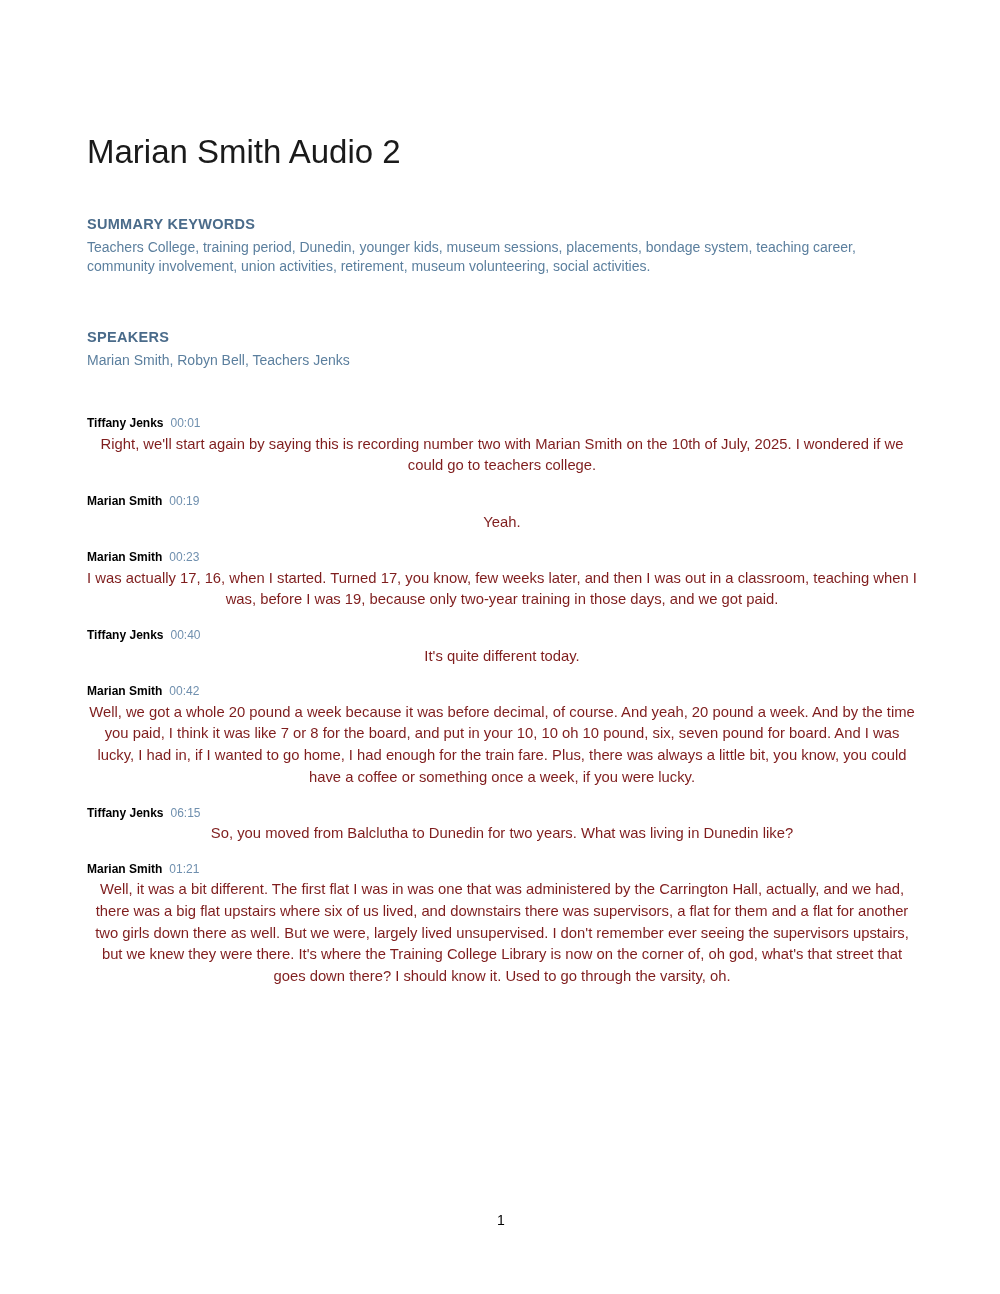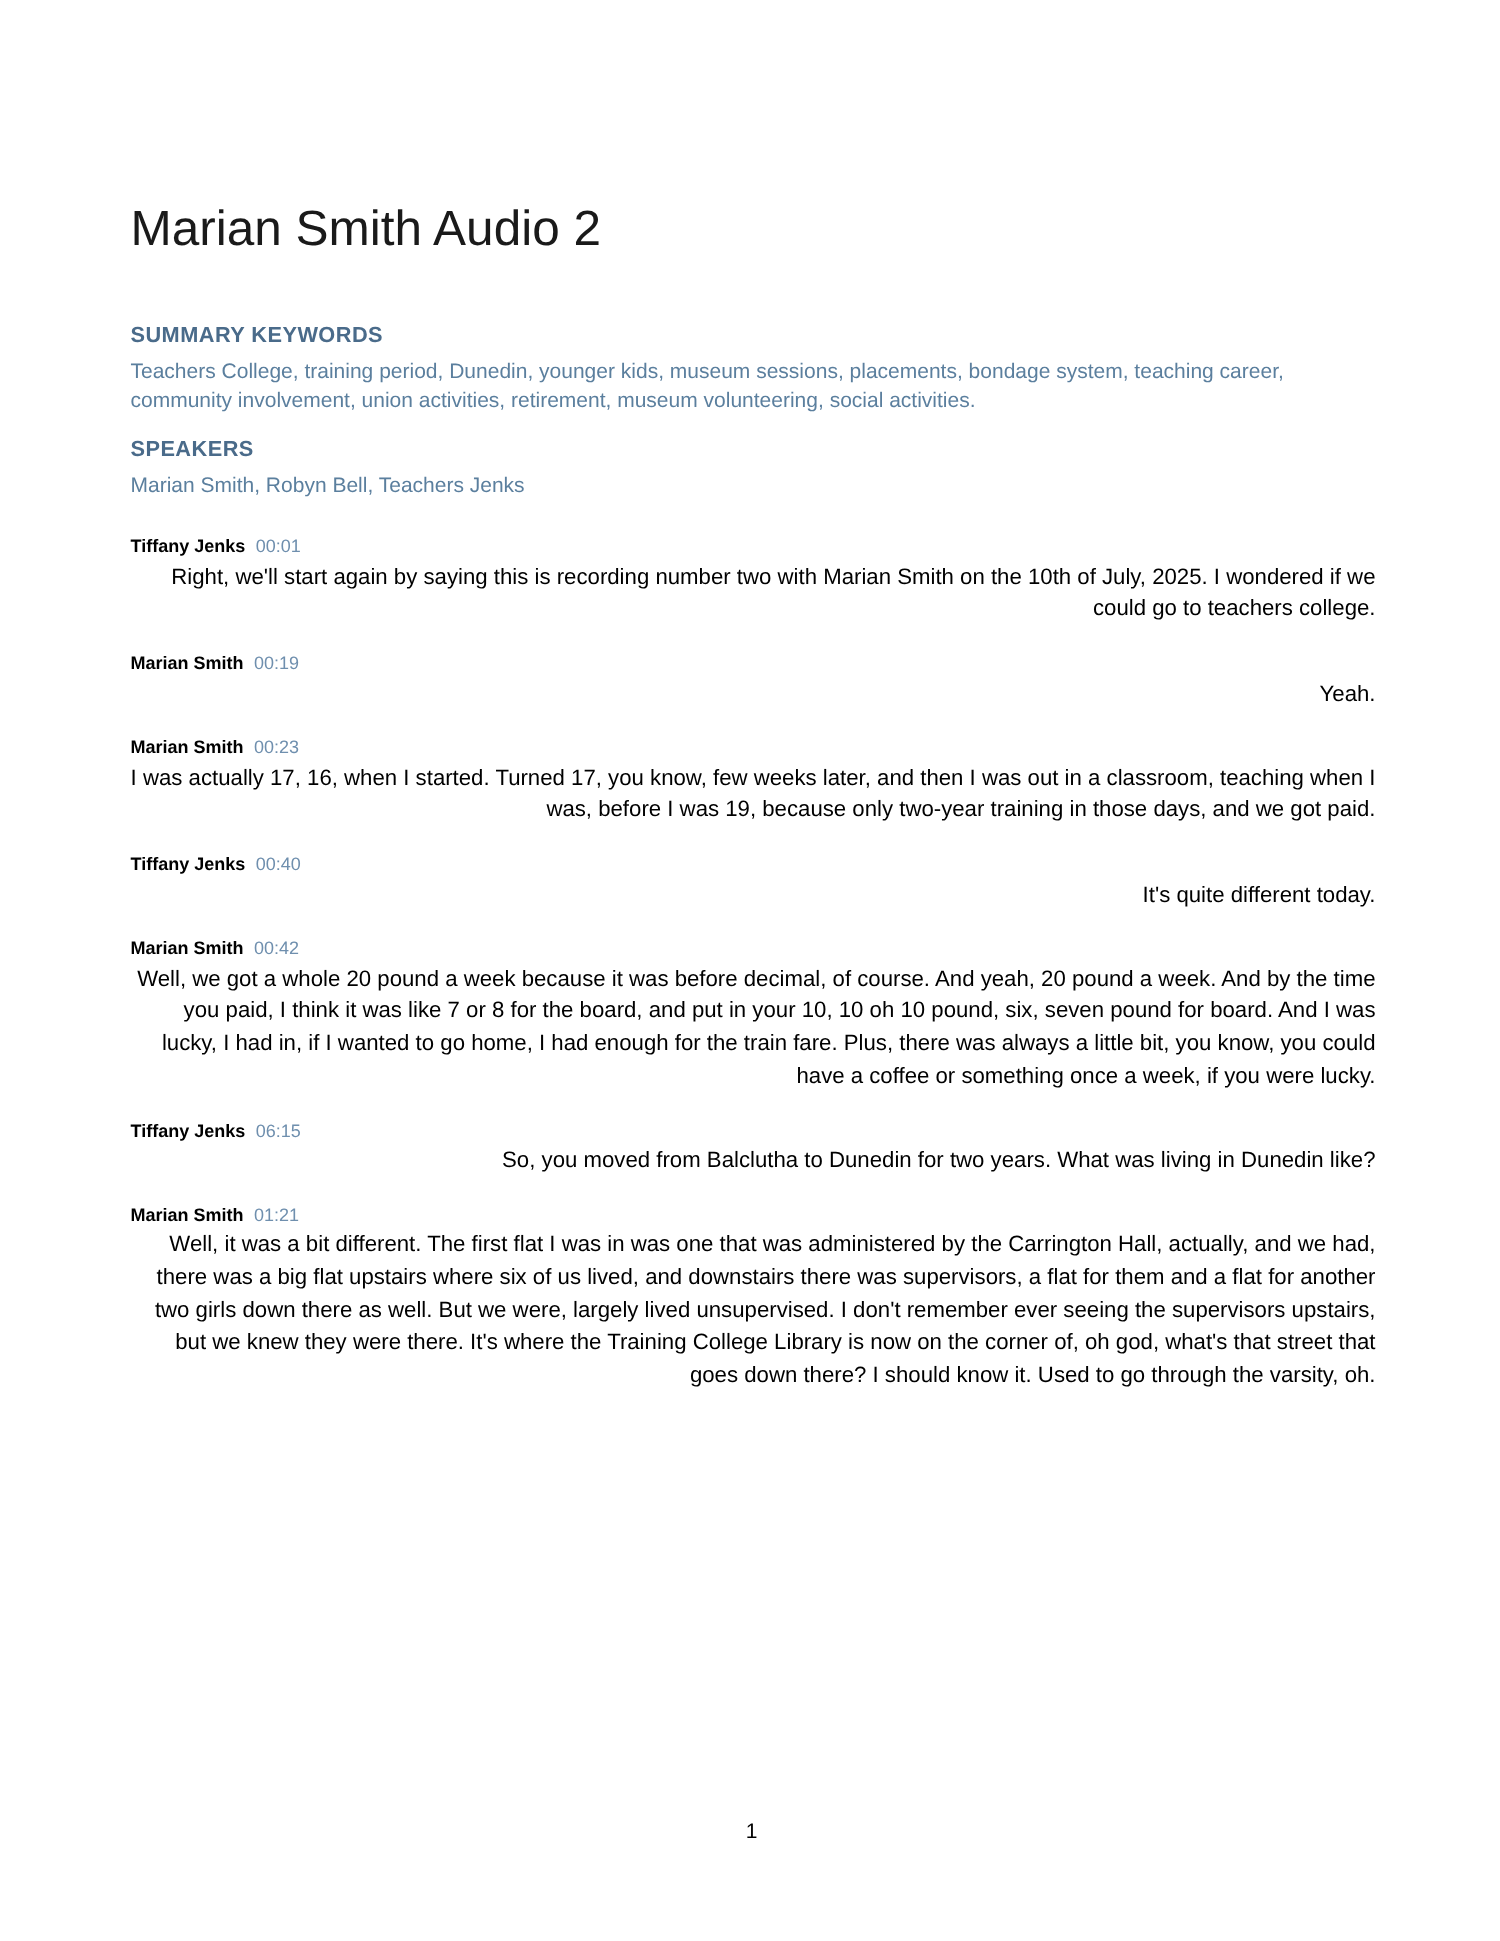--- a/index.html
+++ b/index.html
@@ -42,22 +42,22 @@
     color: #4a6b8a;
     letter-spacing: 0.3px;
     margin: 0 0 6px 0;
   }
   .section-body {
     font-size: 14px;
     color: #5b7f9e;
     line-height: 1.42;
     margin: 0;
   }
-  .keywords-block { margin-bottom: 15px; }
-  .speakers-block { margin-bottom: 22px; }
+  .keywords-block { margin-bottom: 52px; }
+  .speakers-block { margin-bottom: 44px; }
 
   .turn {
     margin-bottom: 16px;
   }
   .turn-head {
     font-size: 12px;
     line-height: 1.45;
     margin-bottom: 1px;
   }
   .speaker-name {
@@ -65,23 +65,23 @@
     color: #000000;
   }
   .timestamp {
     color: #6f8fae;
     margin-left: 7px;
     font-weight: 400;
   }
   .turn-text {
     font-size: 14.8px;
     line-height: 1.47;
-    color: #000000;
+    color: #7f1d1d;
     margin: 0;
-    text-align: right;
+    text-align: center;
   }
   .page-number {
     position: absolute;
     left: 0;
     top: 1212px;
     width: 1000px;
     text-align: center;
     font-size: 14px;
     color: #000000;
   }

